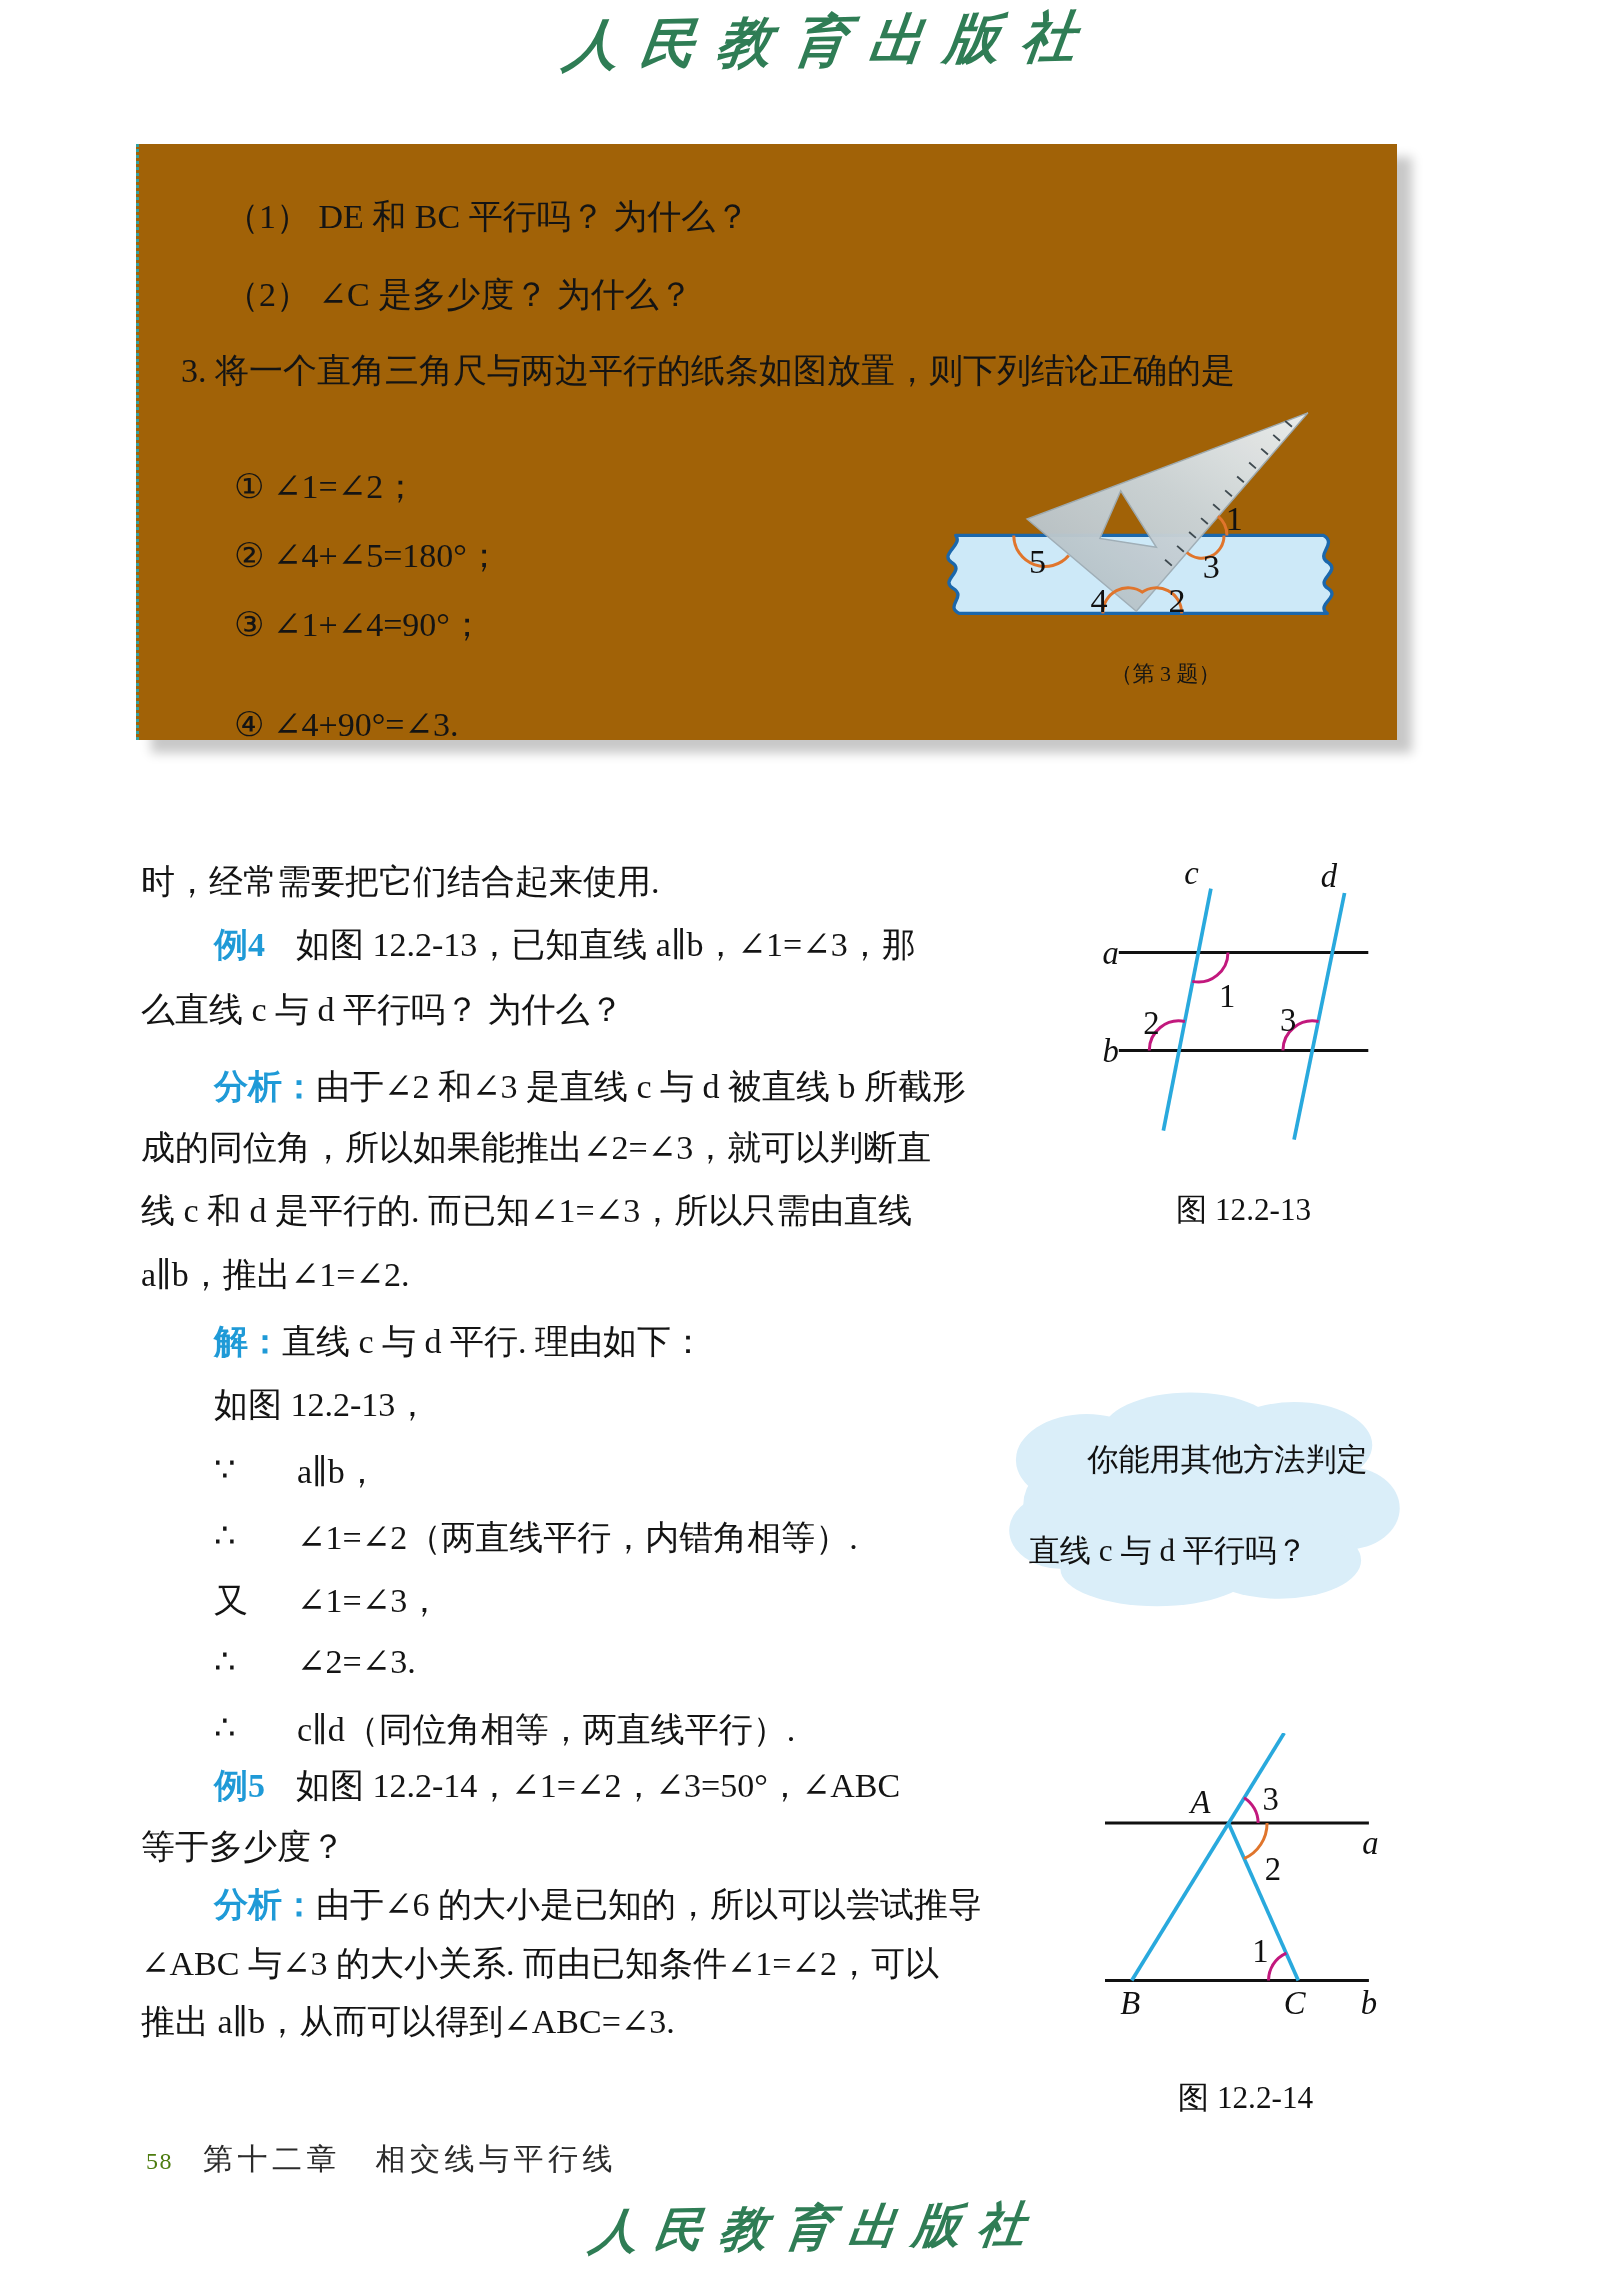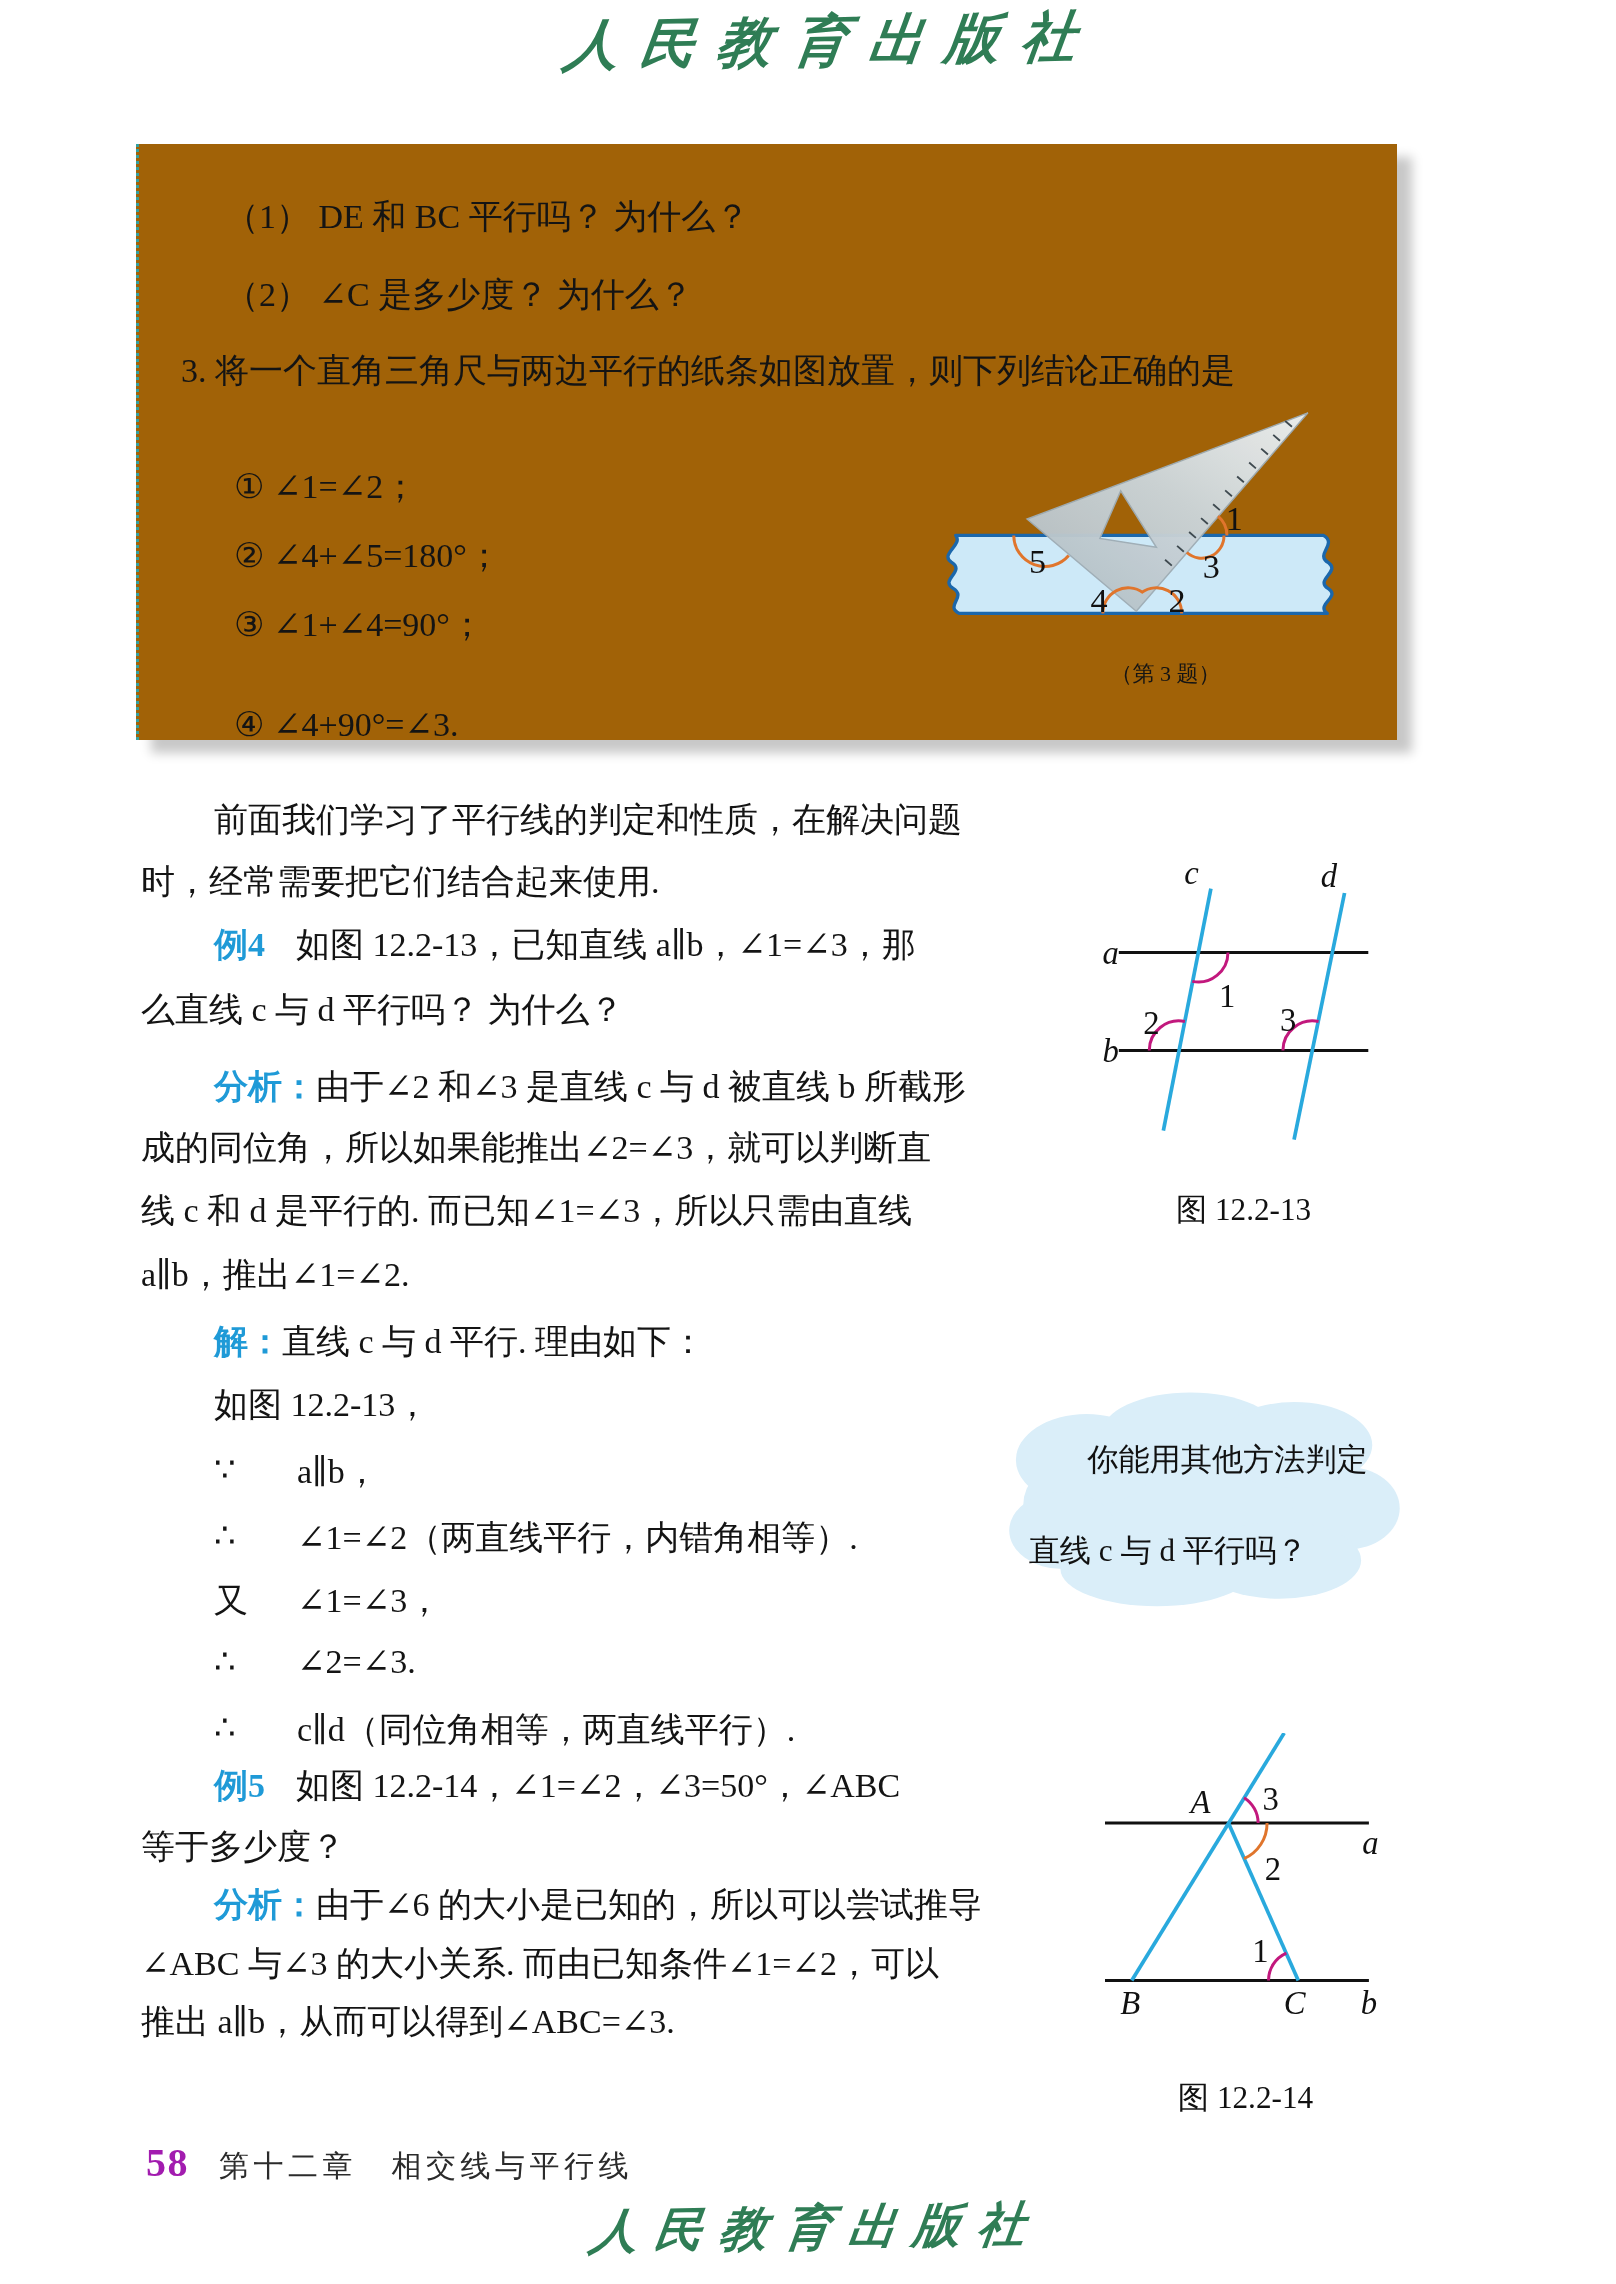--- a/index.html
+++ b/index.html
@@ -22,21 +22,21 @@
   .bodytext{font-size:34px;line-height:45px;}
   .boxtext{font-size:34px;line-height:43px;}
   .blue{color:#1f9ad7;font-weight:bold;}
   .gaplbl{margin-right:31px;}
   .blank-line{
     display:inline-block;width:245px;height:33px;border-bottom:2.2px solid #222;
     vertical-align:bottom;margin-right:21px;
   }
   .proof-sym{position:absolute;left:214px;font-size:34px;}
   .proof-txt{position:absolute;left:297px;font-size:34px;}
-  .footer-page{font-size:40px;font-weight:bold;color:#a21caf;letter-spacing:1.5px;}
+  .footer-page{font-size:24px;font-weight:normal;color:#4d7c0f;letter-spacing:1.5px;}
   .footer-chapter{font-size:30px;color:#2b2b2b;margin-left:30px;letter-spacing:4.5px;}
   svg text{font-family:"Liberation Serif","DejaVu Serif",serif;}
   .svg-ital{font-style:italic;}
 </style>
 </head>
 <body>
 
 <div class="page">
 
   <div class="abs logo logo-top">人民教育出版社</div>
@@ -89,21 +89,20 @@
         <text x="328" y="288">2</text>
         <text x="374" y="242">3</text>
         <text x="223" y="288">4</text>
         <text x="140" y="236">5</text>
       </g>
     </svg>
 
     <div class="abs" style="left:878px;top:515px;width:297px;text-align:center;font-size:22px;">（第 3 题）</div>
   </div>
 
-  <div class="abs bodytext" style="left:214px;top:797px;">前面我们学习了平行线的判定和性质，在解决问题</div>
   <div class="abs bodytext" style="left:141px;top:859px;">时，经常需要把它们结合起来使用.</div>
 
   <div class="abs bodytext" style="left:214px;top:922px;">
     <span class="blue gaplbl">例4</span><span>如图 12.2-13，已知直线 a∥b，∠1=∠3，那</span>
   </div>
   <div class="abs bodytext" style="left:141px;top:987px;">么直线 c 与 d 平行吗？ 为什么？</div>
 
   <div class="abs bodytext" style="left:214px;top:1064px;">
     <span class="blue">分析：</span><span>由于∠2 和∠3 是直线 c 与 d 被直线 b 所截形</span>
   </div>

